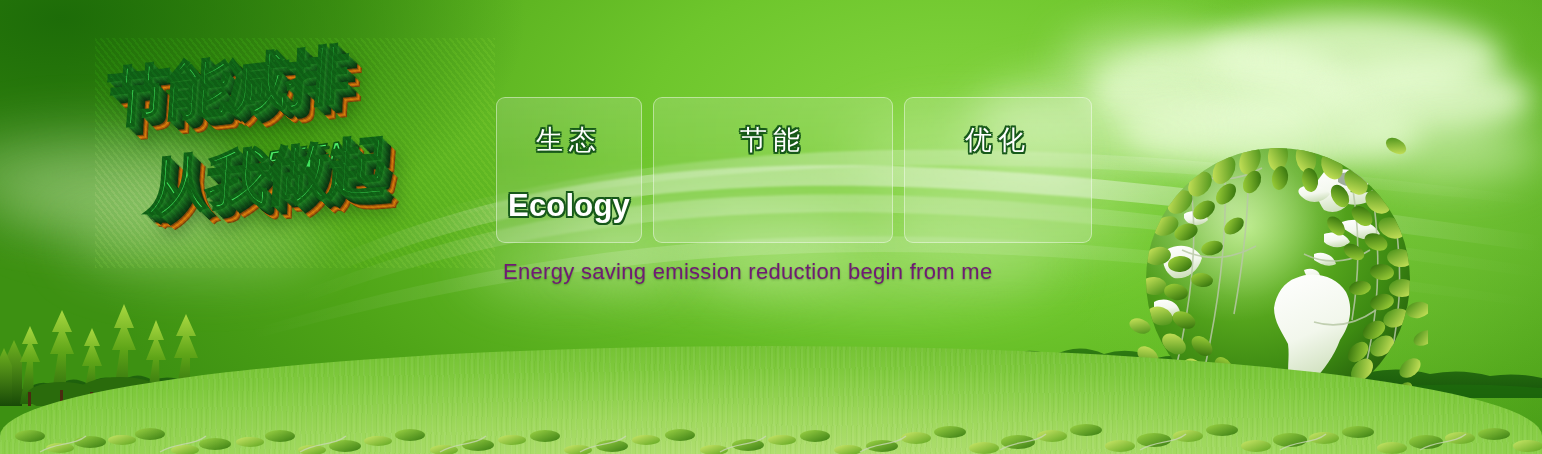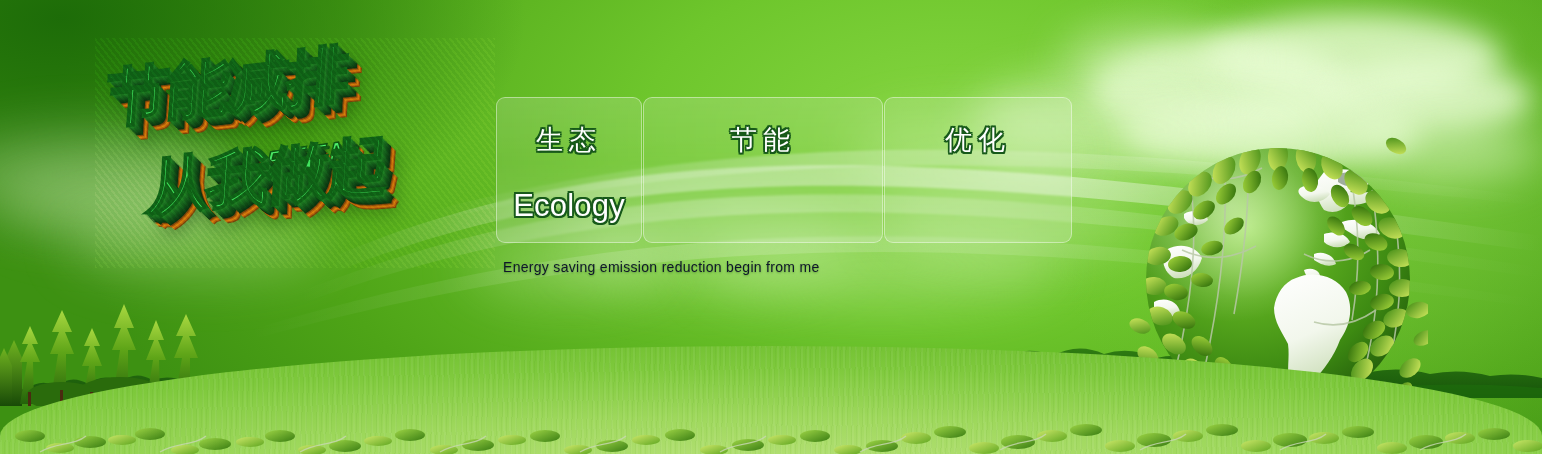--- a/index.html
+++ b/index.html
@@ -113,21 +113,21 @@
     text-shadow:2px 2px 0 #165c18, 3px 3px 0 #124e15, 4px 5px 5px rgba(10,40,5,.5);
     transform:skewY(-7deg) skewX(-5deg) rotate(-1deg);
   }
   .logo-tex {
     position:absolute; inset:0; pointer-events:none;
     background:repeating-linear-gradient(52deg, rgba(255,255,255,.10) 0 2px, rgba(0,0,0,0) 2px 5px);
     mix-blend-mode:overlay;
   }
 
   
-  .cards { position:absolute; left:496px; top:97px; display:flex; gap:1px; }
+  .cards { position:absolute; left:496px; top:97px; display:flex; gap:11px; }
   .card {
     position:relative;
     width:146px; height:146px;
     border:1px solid rgba(255,255,255,.42);
     border-radius:9px;
     background:linear-gradient(180deg, rgba(255,255,255,.17) 0%, rgba(255,255,255,.10) 45%, rgba(255,255,255,.18) 100%);
     display:flex; flex-direction:column; align-items:center;
     backdrop-filter:blur(1px);
   }
   .card.w-wide { width:240px; }
@@ -137,34 +137,34 @@
     font-size:27px; font-weight:normal; letter-spacing:6px;
     color:#ffffff;
     text-shadow:
       -1.6px -1.6px 0 #17591a, 1.6px -1.6px 0 #17591a,
       -1.6px 1.6px 0 #17591a, 1.6px 1.6px 0 #17591a,
        0 -1.8px 0 #17591a, 0 1.8px 0 #17591a,
       -1.8px 0 0 #17591a, 1.8px 0 0 #17591a;
   }
   .card-en {
     margin-top:30px;
-    font-size:31px; font-weight:normal; letter-spacing:.2px;
+    font-size:31px; font-weight:bold; letter-spacing:.2px;
     color:#ffffff;
     text-shadow:
       -1.6px -1.6px 0 #17591a, 1.6px -1.6px 0 #17591a,
       -1.6px 1.6px 0 #17591a, 1.6px 1.6px 0 #17591a,
        0 -1.8px 0 #17591a, 0 1.8px 0 #17591a,
       -1.8px 0 0 #17591a, 1.8px 0 0 #17591a;
   }
 
   
   .subtitle {
     position:absolute; left:503px; top:259px;
-    font-size:14px; letter-spacing:.3px;
-    color:#0f172a;
+    font-size:22px; letter-spacing:.3px;
+    color:#701a75;
     text-shadow:0 1px 2px rgba(30,90,10,.45);
   }
 
   
   .globe-wrap { position:absolute; left:1128px; top:130px; width:300px; height:300px; }
   .globe-shadow {
     position:absolute; left:-14px; bottom:-6px; width:330px; height:46px;
     background:radial-gradient(ellipse 165px 23px at 50% 50%, rgba(20,60,5,.52) 0%, rgba(20,60,5,.22) 55%, rgba(20,60,5,0) 80%);
     filter:blur(4px);
   }

